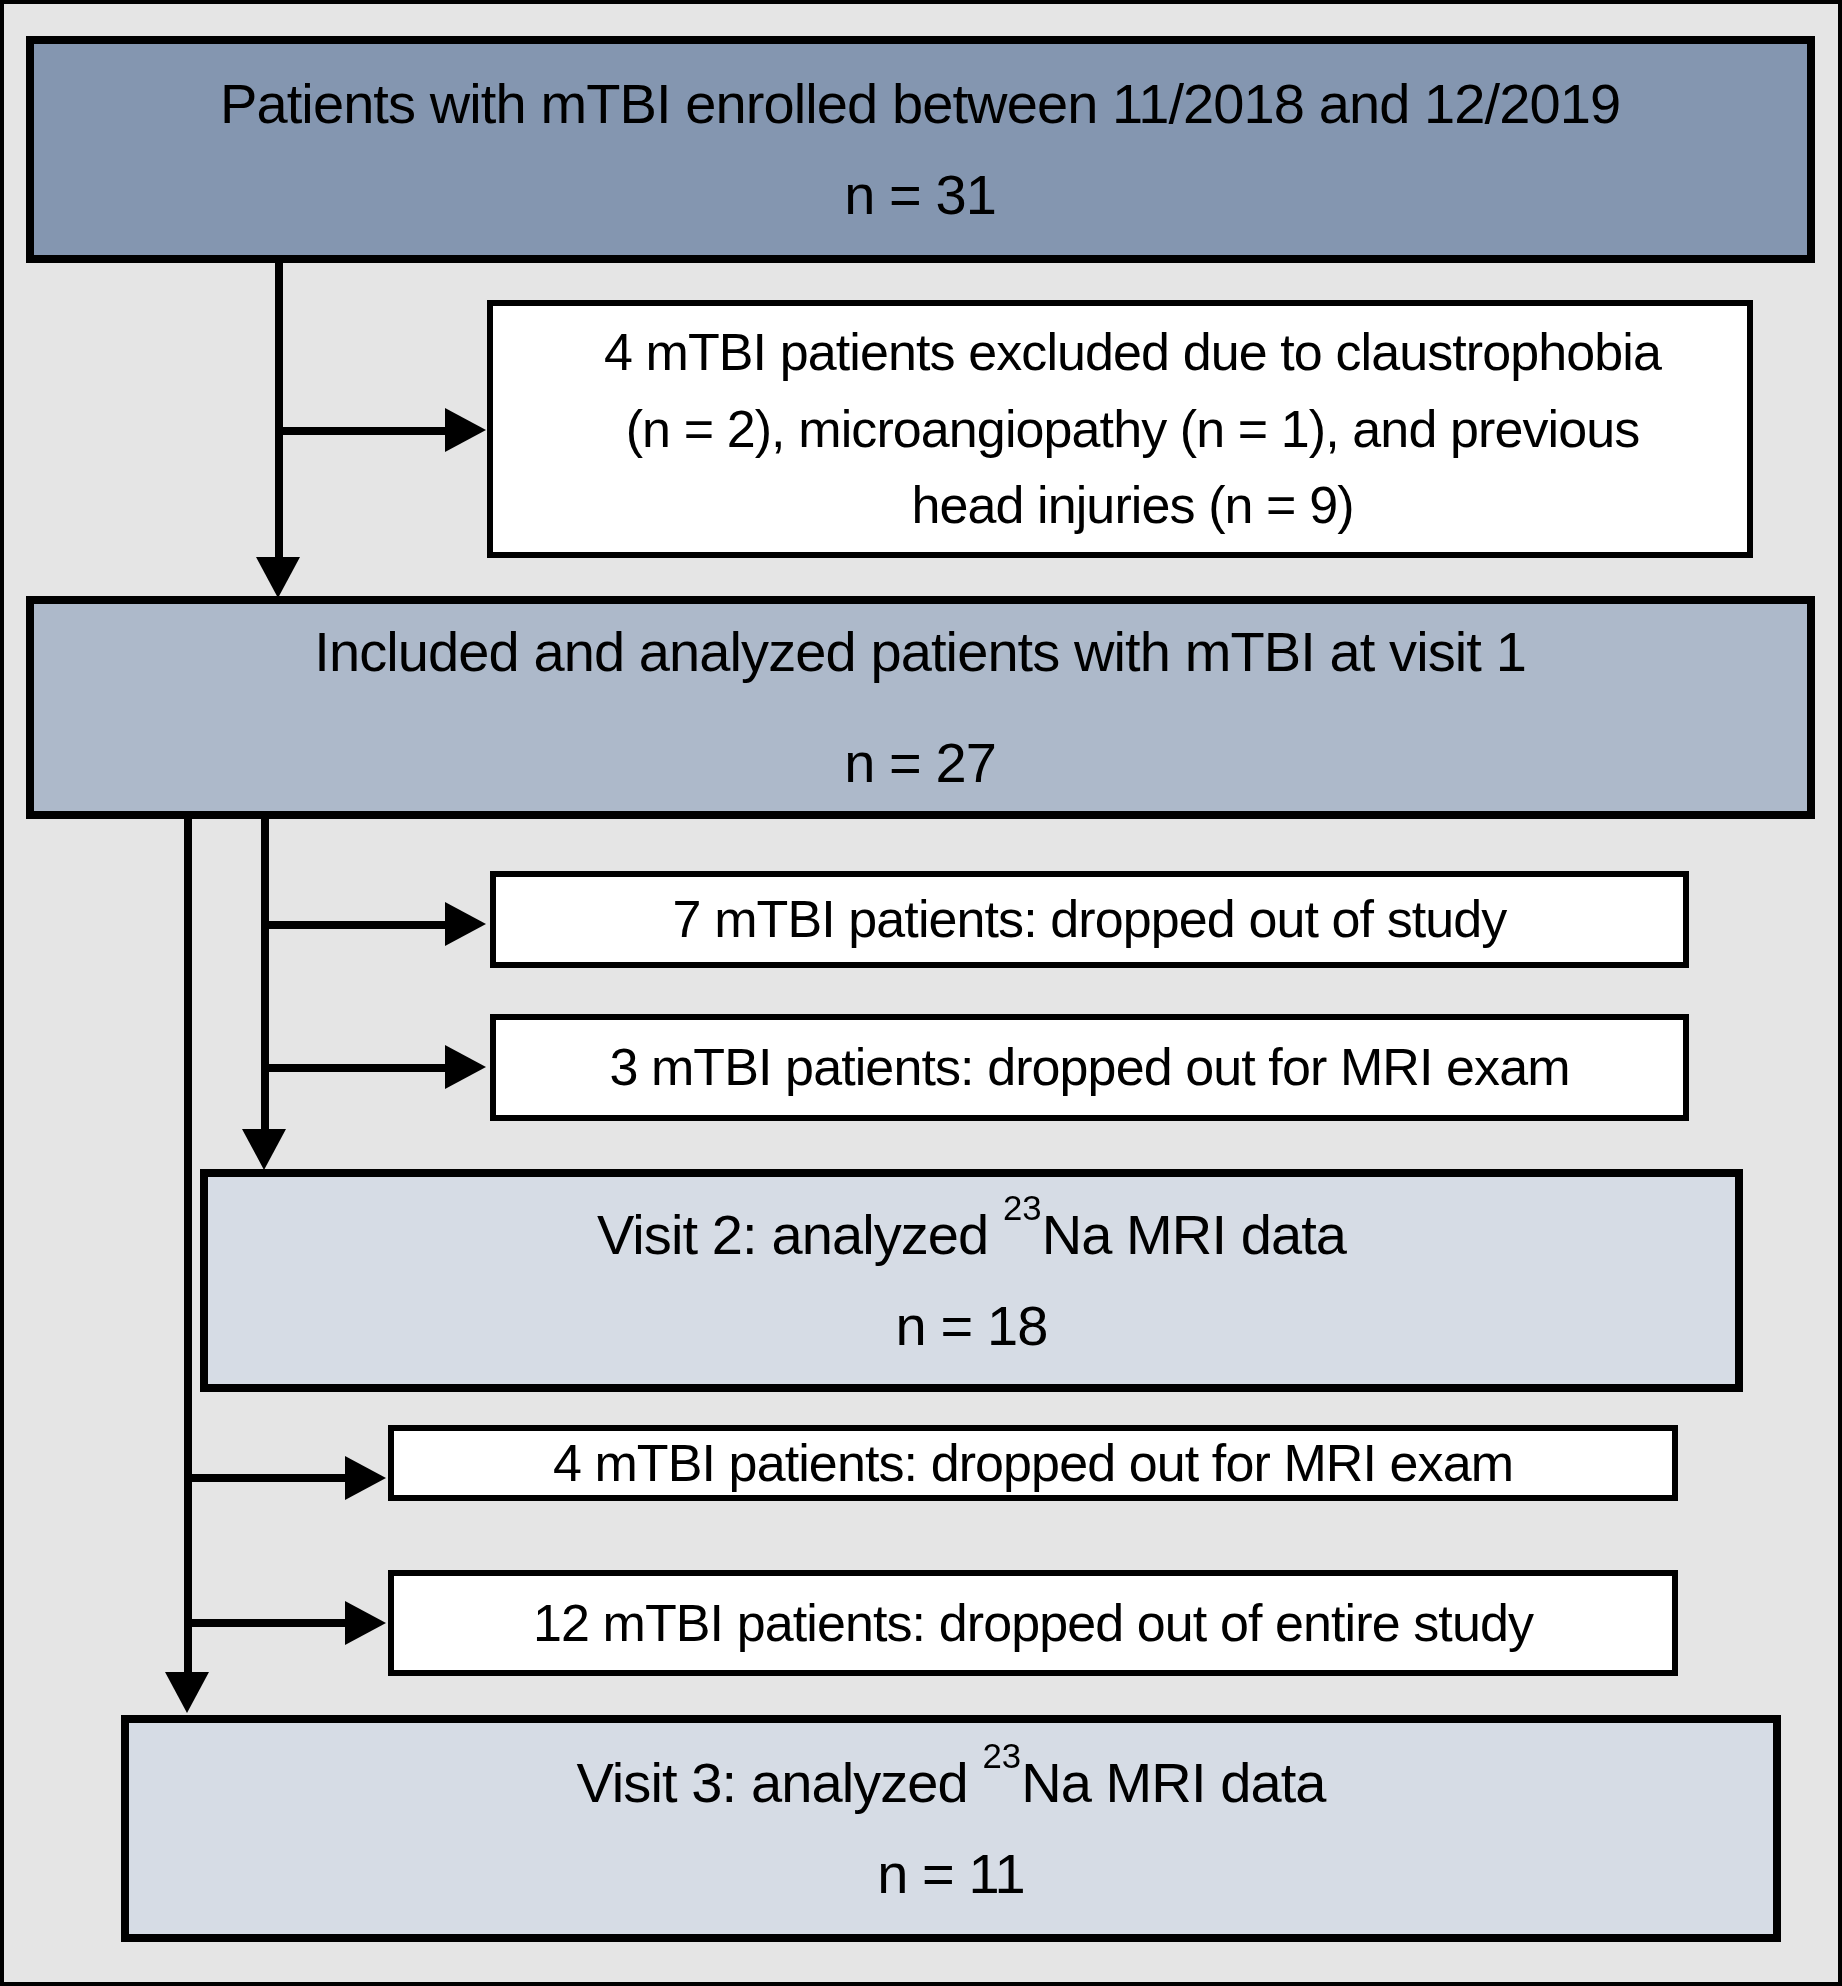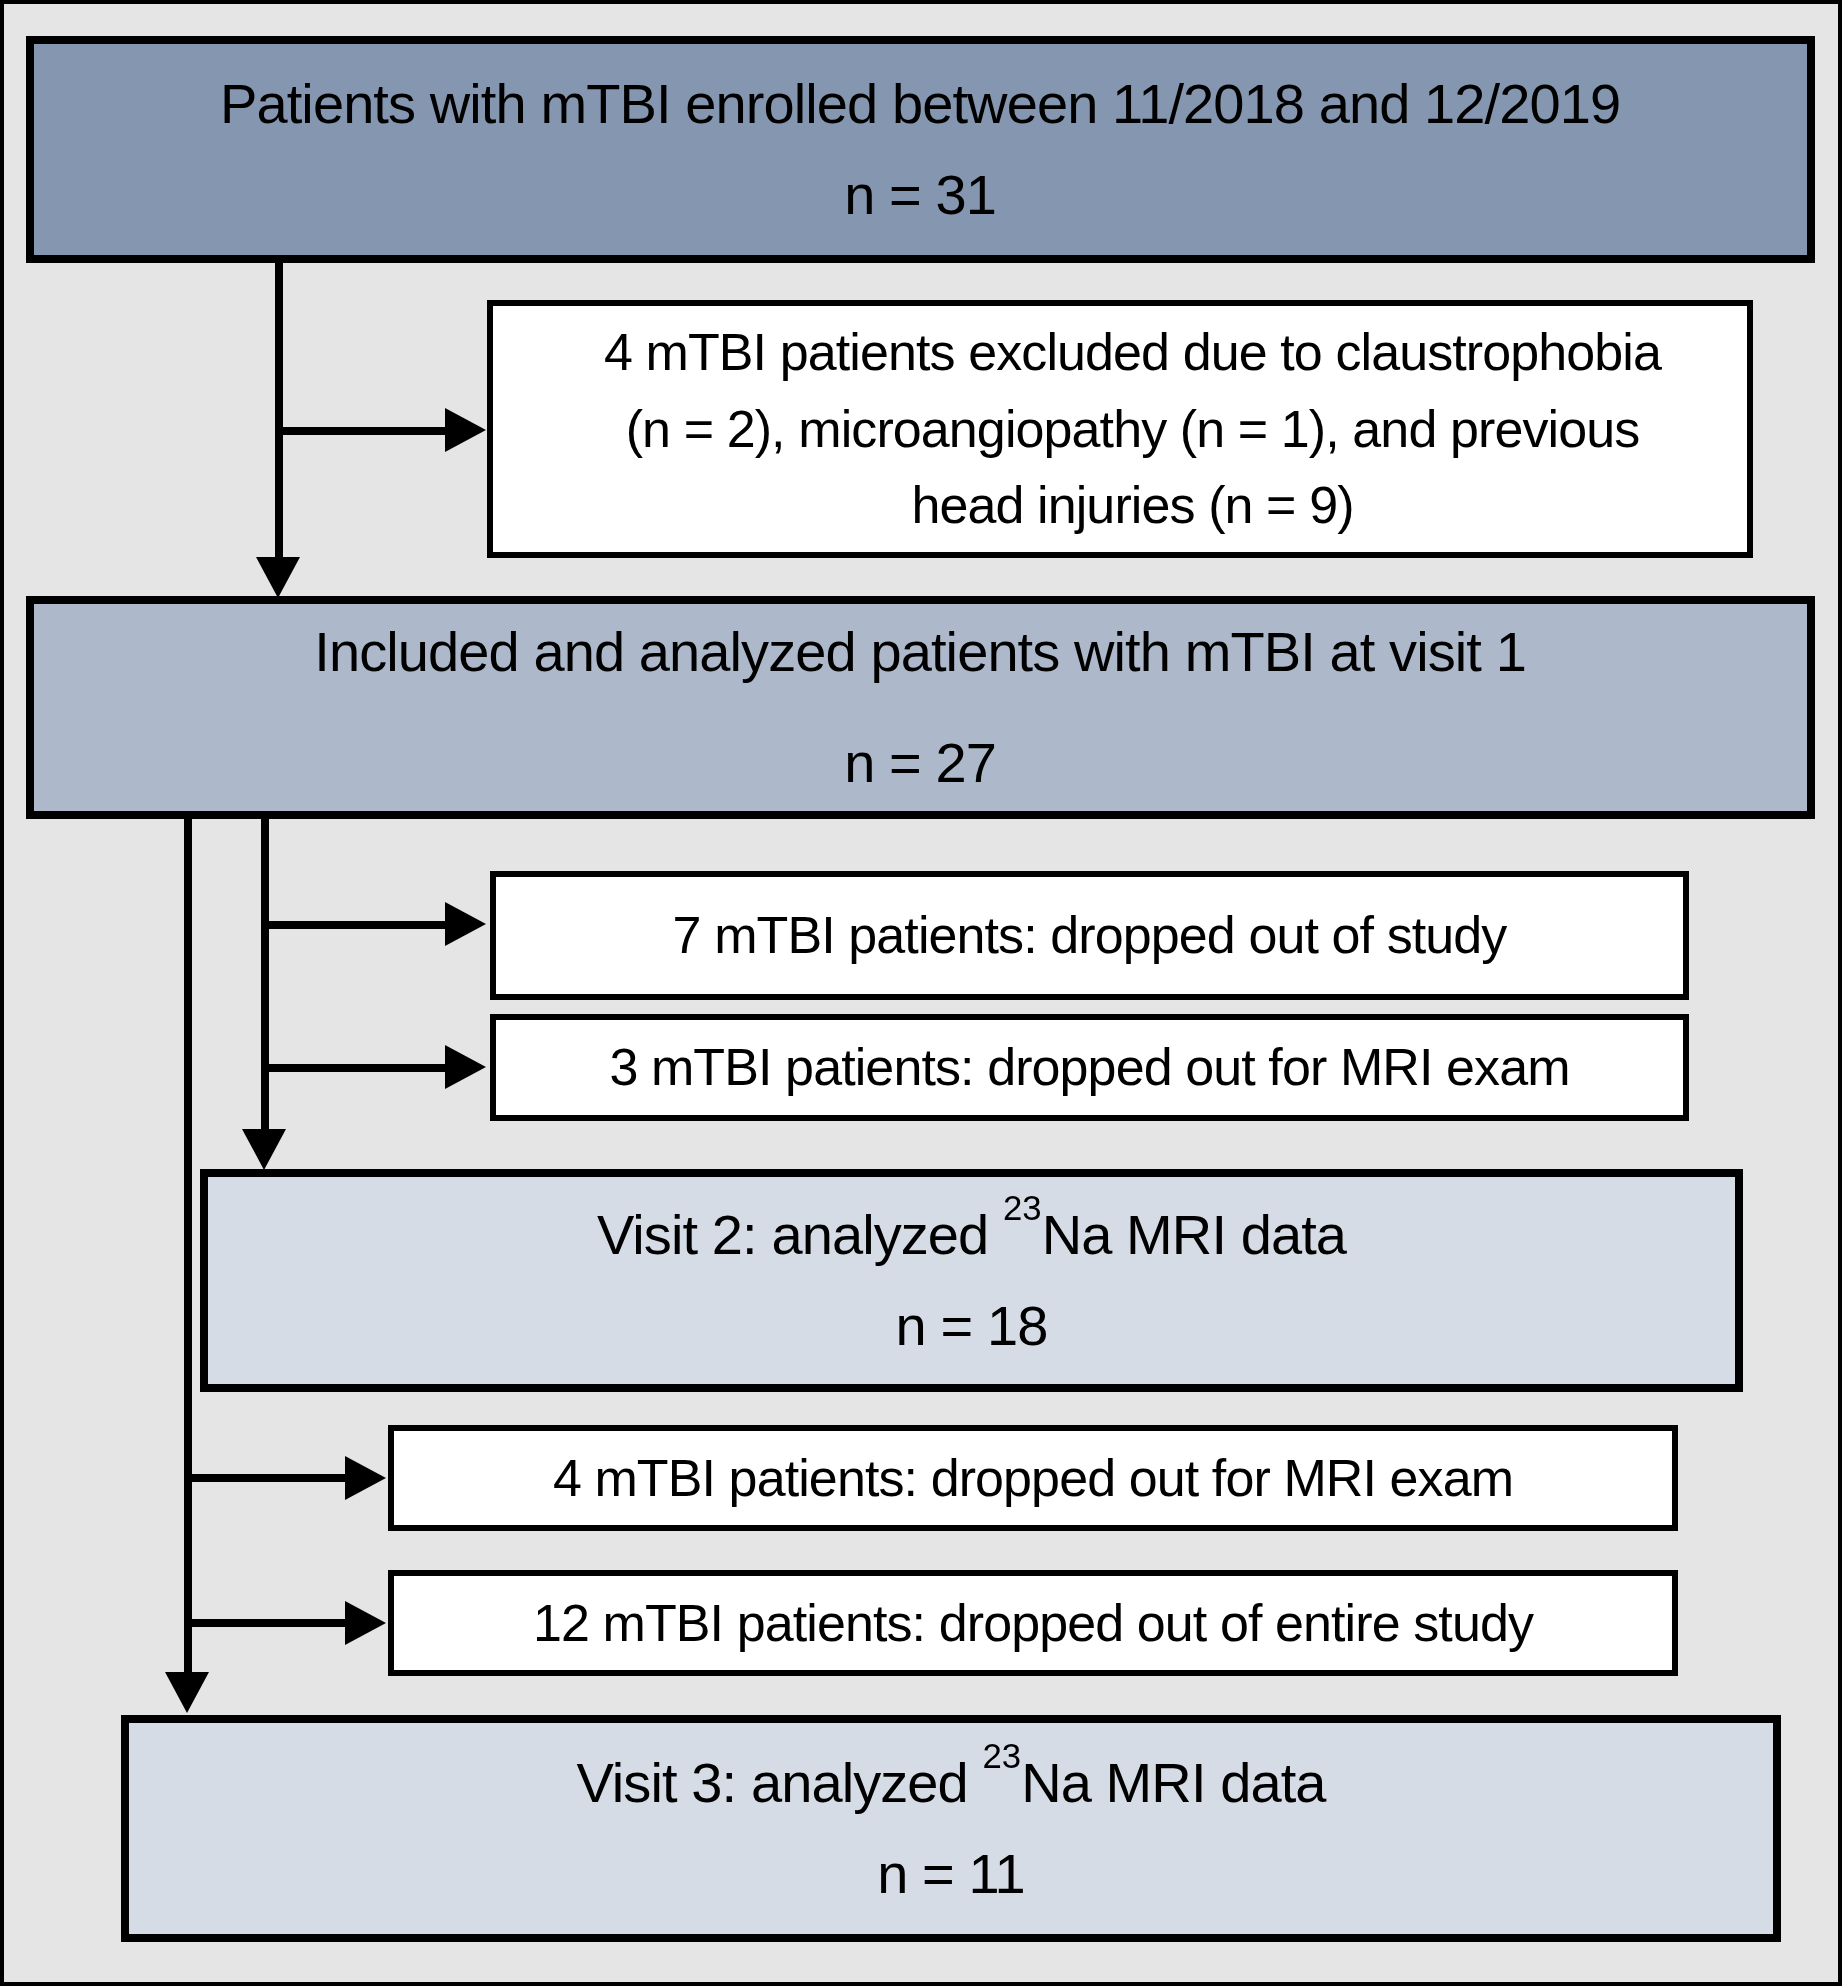--- a/index.html
+++ b/index.html
@@ -74,24 +74,24 @@
     width: 0; height: 0;
     border-top: 22px solid transparent;
     border-bottom: 22px solid transparent;
     border-left: 41px solid var(--stroke);
   }
 
   
   #box-enrolled  { left: 25.6px;  top: 36px;   width: 1789px; height: 227px; }
   #box-excluded  { left: 487px; top: 300px;  width: 1266px; height: 258px; padding-left: 25px; }
   #box-included  { left: 25.6px;  top: 596px;  width: 1789px; height: 223px; gap: 20px; }
-  #box-dropout7  { left: 490px; top: 871px; width: 1199px; height: 129px; }
+  #box-dropout7  { left: 490px; top: 871px; width: 1199px; height: 97px; }
   #box-dropout3  { left: 490px; top: 1014px; width: 1199px; height: 107px; }
   #box-visit2    { left: 200px; top: 1169px; width: 1543px; height: 223px; }
-  #box-dropout4  { left: 388px; top: 1425px; width: 1290px; height: 106px; }
+  #box-dropout4  { left: 388px; top: 1425px; width: 1290px; height: 76px; }
   #box-dropout12 { left: 388px; top: 1570px; width: 1290px; height: 106px; }
   #box-visit3    { left: 121px; top: 1715px; width: 1660px; height: 227px; }
 
   
   #line-v-enrolled      { left: 275px; top: 261px;  width: 7.7px;   height: 300px; }
   #head-v-enrolled      { left: 256px; top: 557px; }
   #line-h-excluded      { left: 279px; top: 427px;  width: 169px; height: 7.7px; }
   #head-h-excluded      { left: 445px; top: 408px; }
 
   #line-v-tovisit2      { left: 261px; top: 818px;  width: 7.7px;   height: 315px; }

